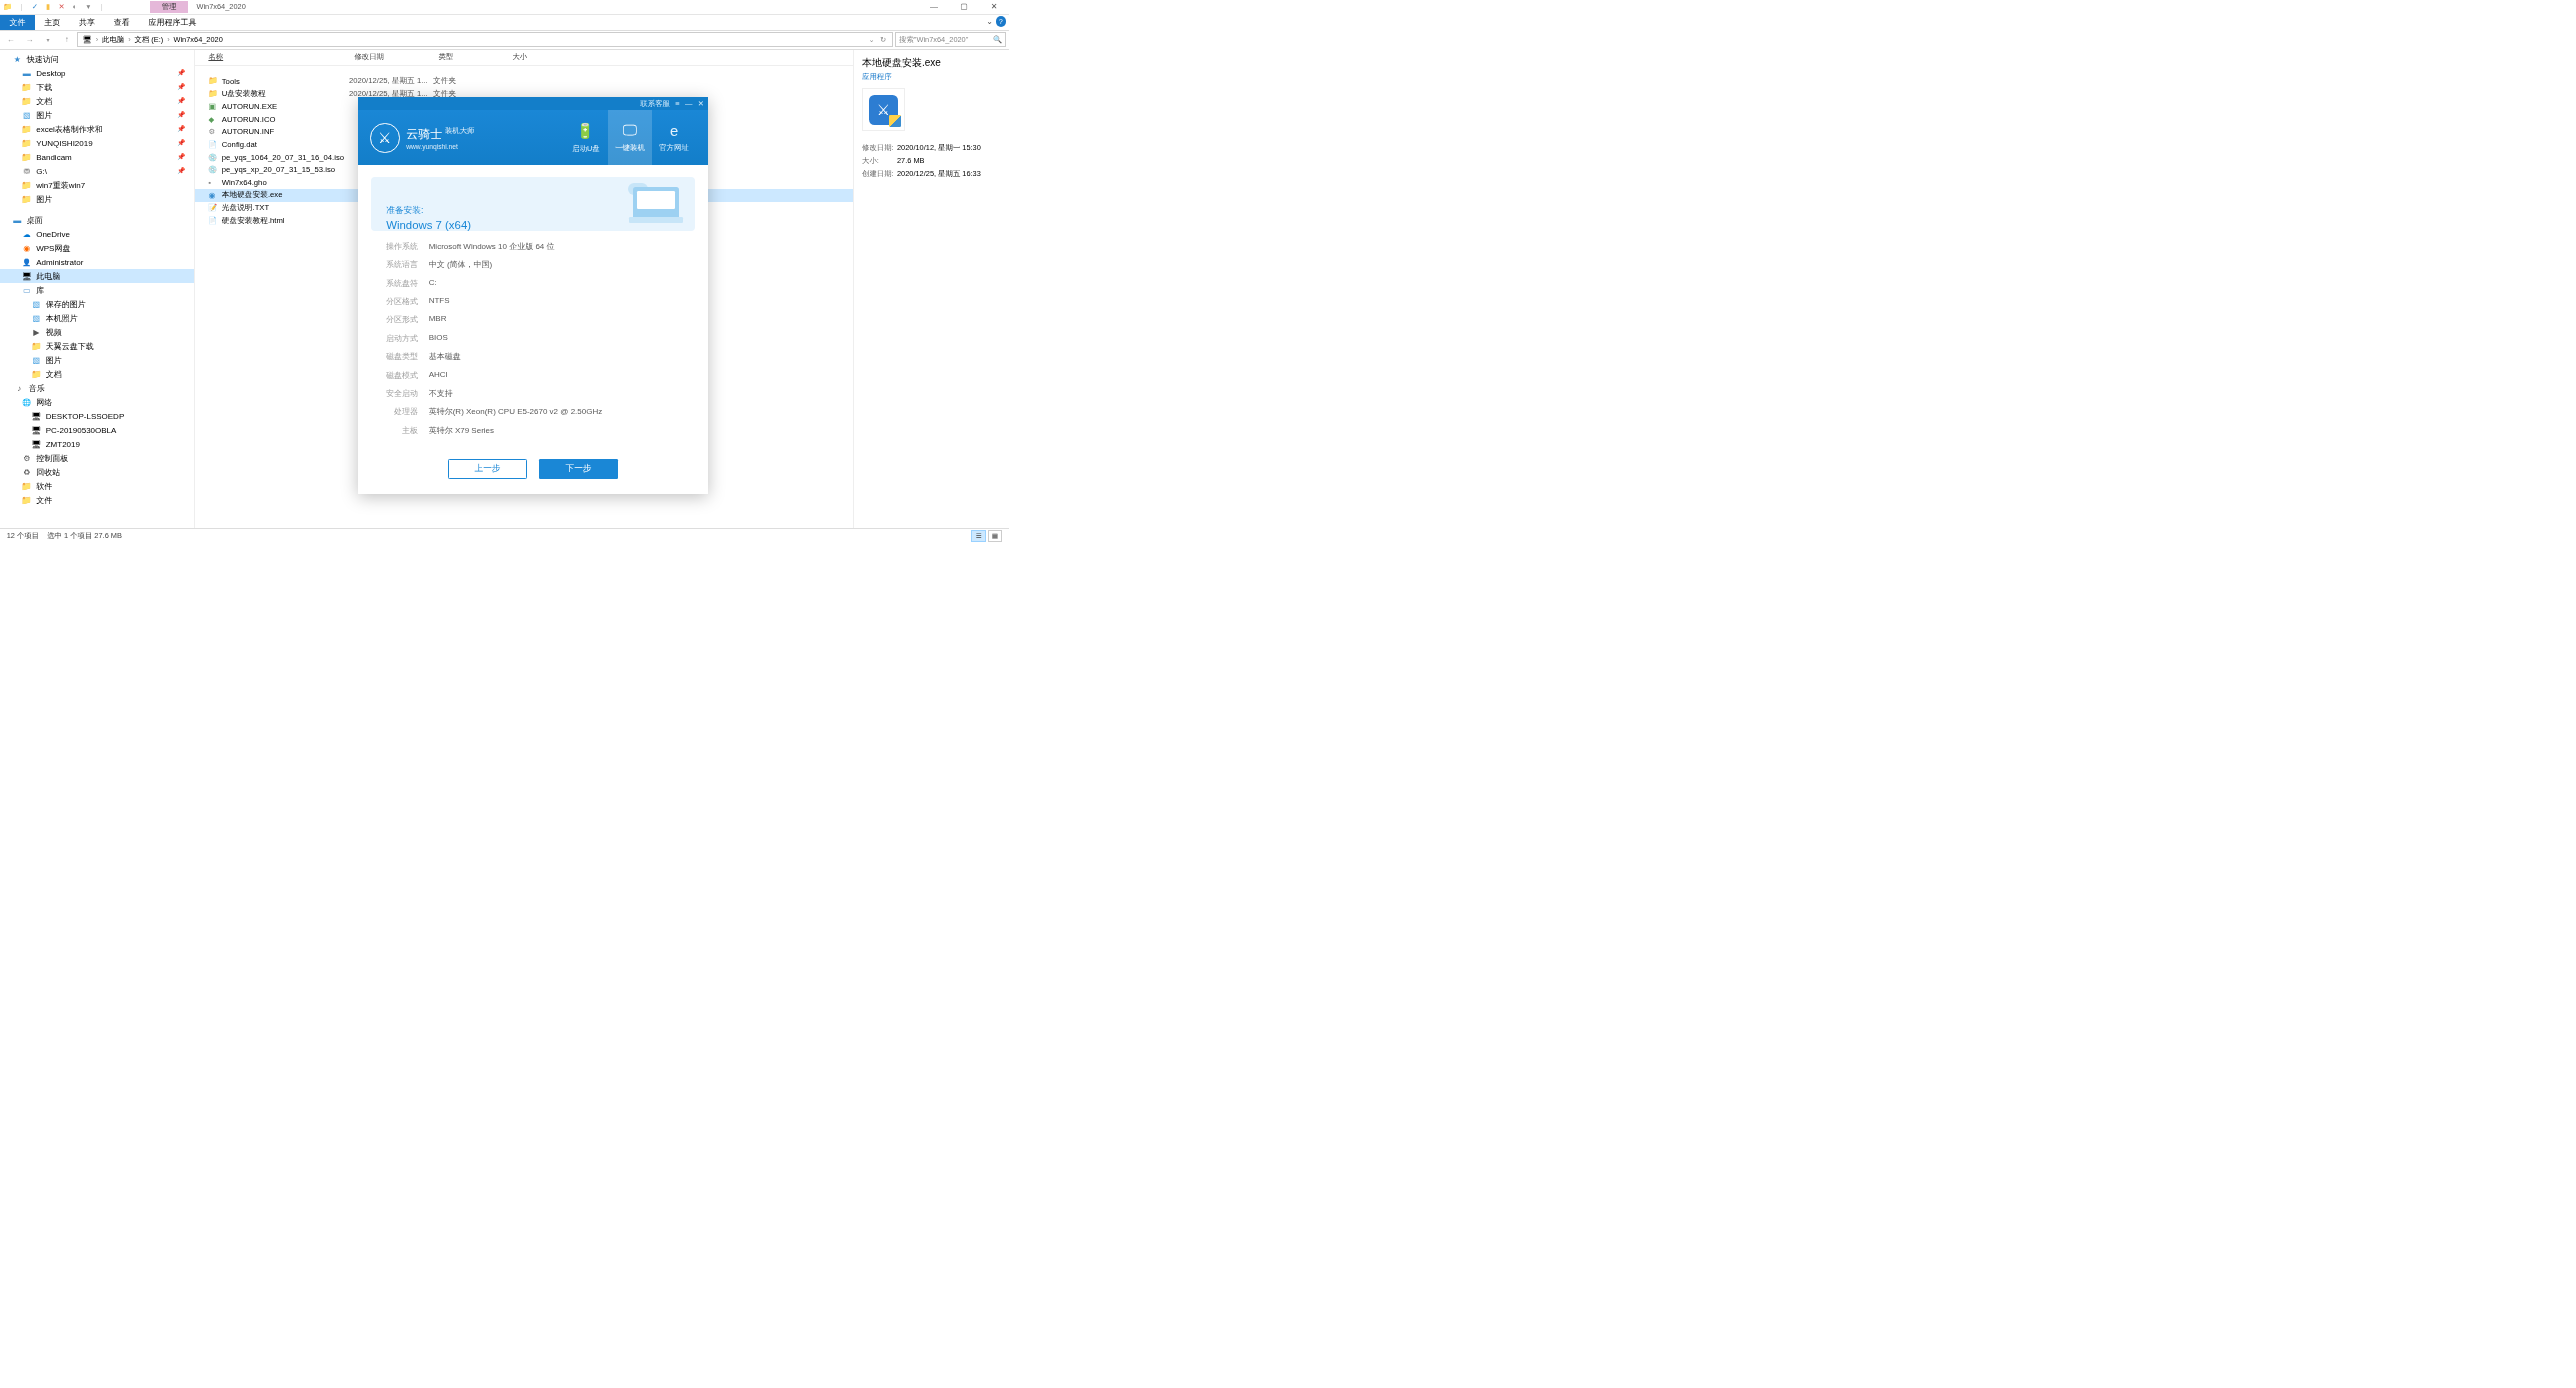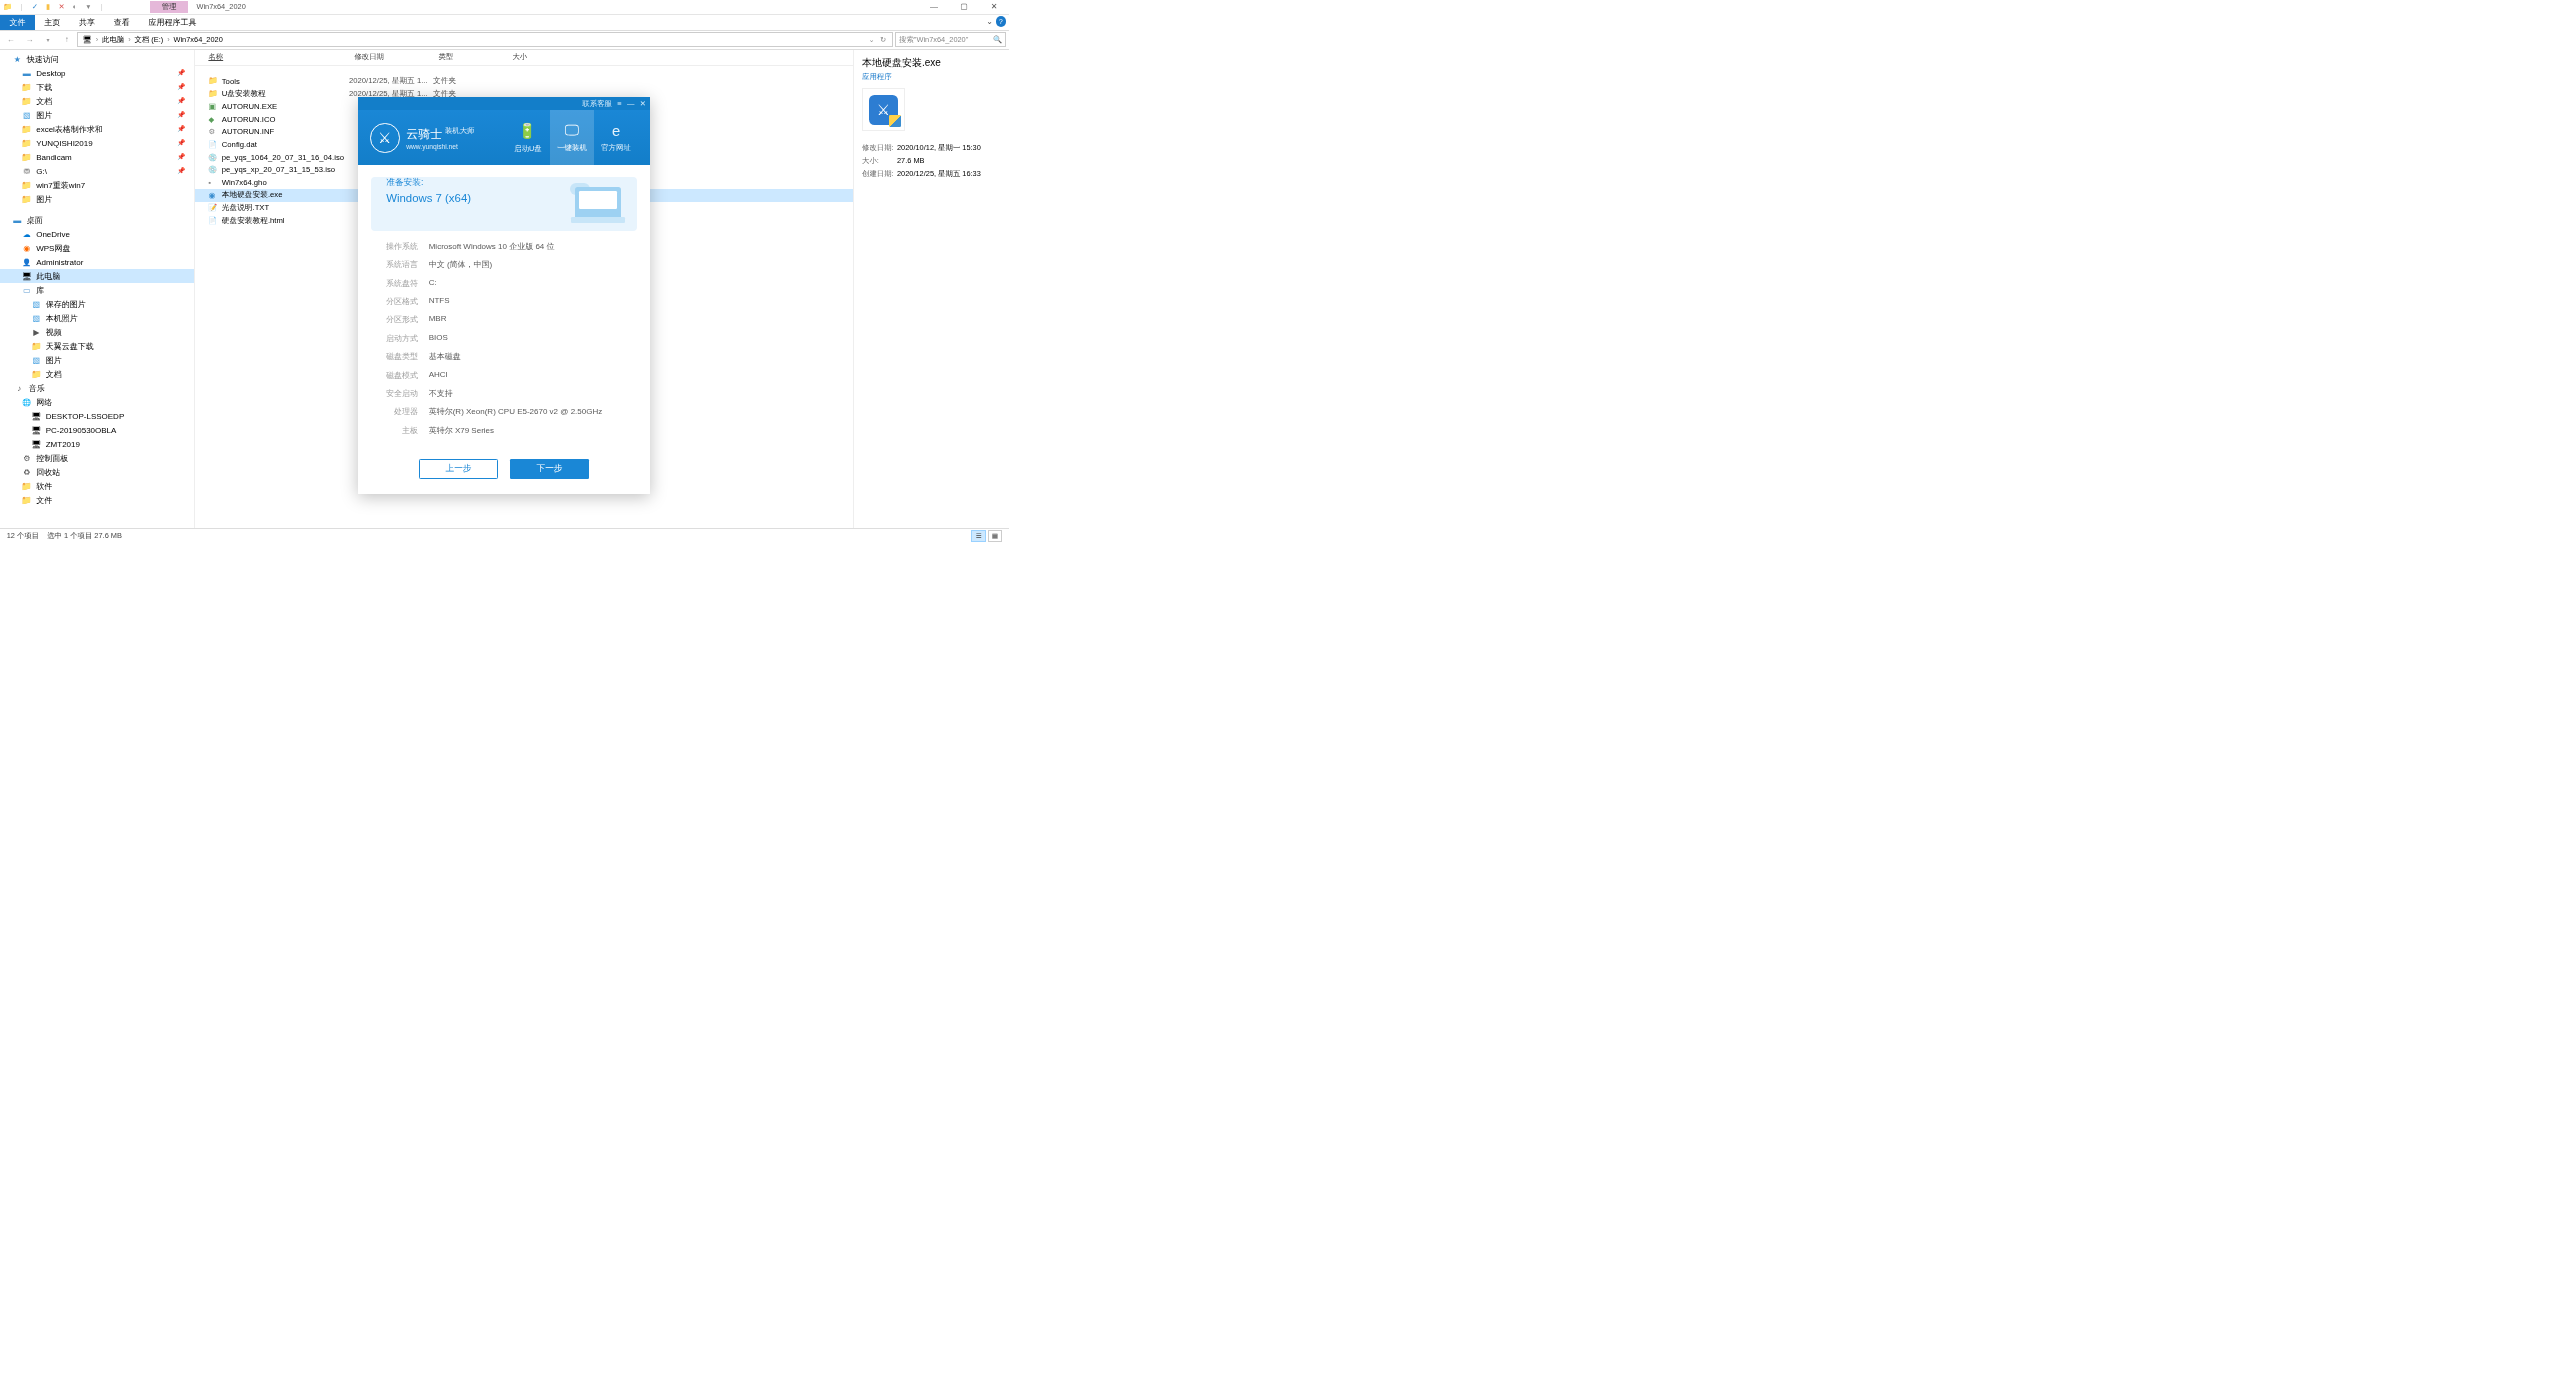--- a/index.html
+++ b/index.html
@@ -94,34 +94,34 @@
 .dp-label { width: 35px; color: #666; }
 .dp-val { color: #000; }
 
 
 .statusbar { height: 14.8px; border-top: 0.7px solid #ddd; display: flex; align-items: center; padding: 0 6.7px; font-size: 7.4px; color: #444; gap: 8px; }
 .statusbar .sb-right { margin-left: auto; display: flex; gap: 1.3px; }
 .sb-viewbtn { width: 14.8px; height: 12px; border: 0.7px solid #ccc; display: flex; align-items: center; justify-content: center; font-size: 6.7px; }
 .sb-viewbtn.active { background: #cce8ff; border-color: #99d1ff; }
 
 
-.installer { position: absolute; left: 358px; top: 97px; width: 292px; background: #fff; box-shadow: 0 2.7px 16px rgba(0,0,0,0.25); z-index: 100; }
+.installer { position: absolute; left: 358px; top: 97px; width: 350px; background: #fff; box-shadow: 0 2.7px 16px rgba(0,0,0,0.25); z-index: 100; }
 .inst-titlebar { height: 13.4px; background: #137ec9; display: flex; align-items: center; justify-content: flex-end; padding: 0 4px; gap: 5.4px; color: #d4ebfa; font-size: 7.4px; }
 .inst-titlebar span { cursor: default; }
 .inst-header { height: 55px; background: linear-gradient(#1a87d6,#137ec9); display: flex; align-items: center; padding: 0 12px; }
 .inst-logo { display: flex; align-items: center; gap: 6.7px; color: #fff; }
 .inst-logo-badge { width: 29.5px; height: 29.5px; border: 1.3px solid #fff; border-radius: 50%; display: flex; align-items: center; justify-content: center; font-size: 14.8px; }
 .inst-logo-txt .cn { font-size: 12px; font-weight: 400; display:flex; align-items:flex-start; gap:2.7px;}
 .inst-logo-txt .cn small { font-size: 7.4px; opacity: 0.9; }
 .inst-logo-txt .url { font-size: 6.7px; opacity: 0.85; }
 .inst-tabs { margin-left: auto; display: flex; }
 .inst-tab { width: 44px; height: 55px; display: flex; flex-direction: column; align-items: center; justify-content: center; gap: 4px; color: #e4f2fc; font-size: 7.4px; }
 .inst-tab.active { background: rgba(255,255,255,0.18); color: #fff; }
 .inst-tab-icon { font-size: 14.8px; }
-.inst-banner { margin: 12px 13.4px 9.4px; height: 54px; background: #e8f4fd; border-radius: 4px; display: flex; align-items: flex-start; padding: 0 14.8px; position: relative; }
+.inst-banner { margin: 12px 13.4px 9.4px; height: 54px; background: #e8f4fd; border-radius: 4px; display: flex; align-items: flex-end; padding: 0 14.8px; position: relative; }
 .inst-banner-txt .l1 { color: #1a87d6; font-size: 8.7px; margin-bottom: 2.7px; }
 .inst-banner-txt .l2 { color: #1a87d6; font-size: 11.4px; font-weight: 500; }
 .inst-laptop { position: absolute; right: 16px; top: 9.4px; width: 46px; height: 32px; background: #9dd1f2; border-radius: 2.7px; }
 .inst-laptop::before { content:""; position:absolute; top:4px; left:4px; right:4px; bottom:9.4px; background:#fff; border-radius:1.3px; }
 .inst-laptop::after { content:""; position:absolute; bottom:-4px; left:-4px; right:-4px; height:5.4px; background:#c7e5f8; border-radius:1.3px; }
 .inst-cloud { position:absolute; right:47px; top:5.4px; width:20px; height:12px; background:#c7e5f8; border-radius:8px; }
 .inst-info { padding: 0 20px 10.7px; }
 .inst-info-row { display: flex; font-size: 8px; margin-bottom: 7.4px; }
 .inst-info-label { width: 40px; color: #a0a0a0; text-align: right; margin-right: 10.7px; }
 .inst-info-val { color: #5a5a5a; }

